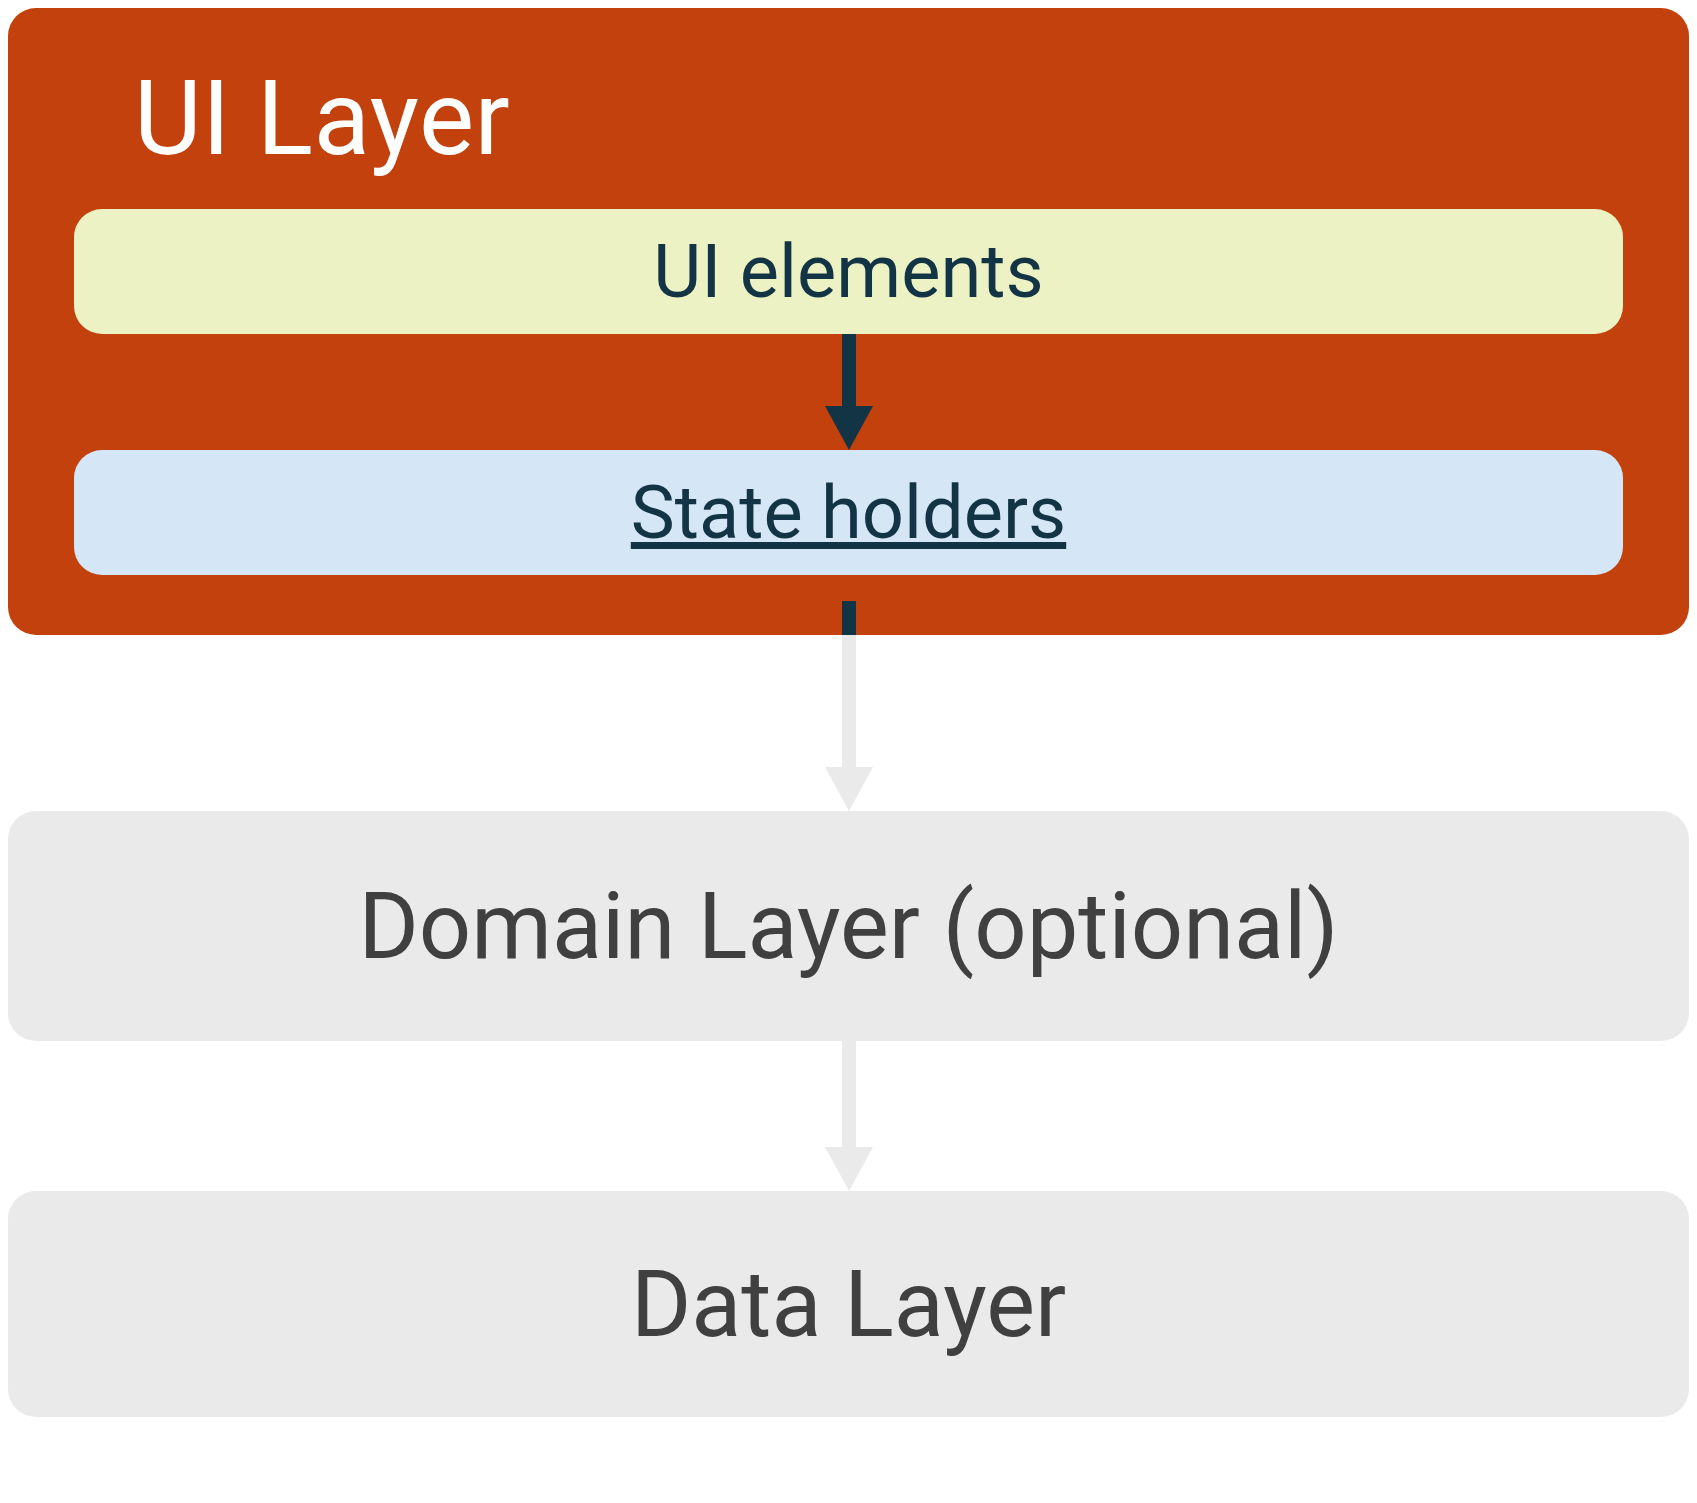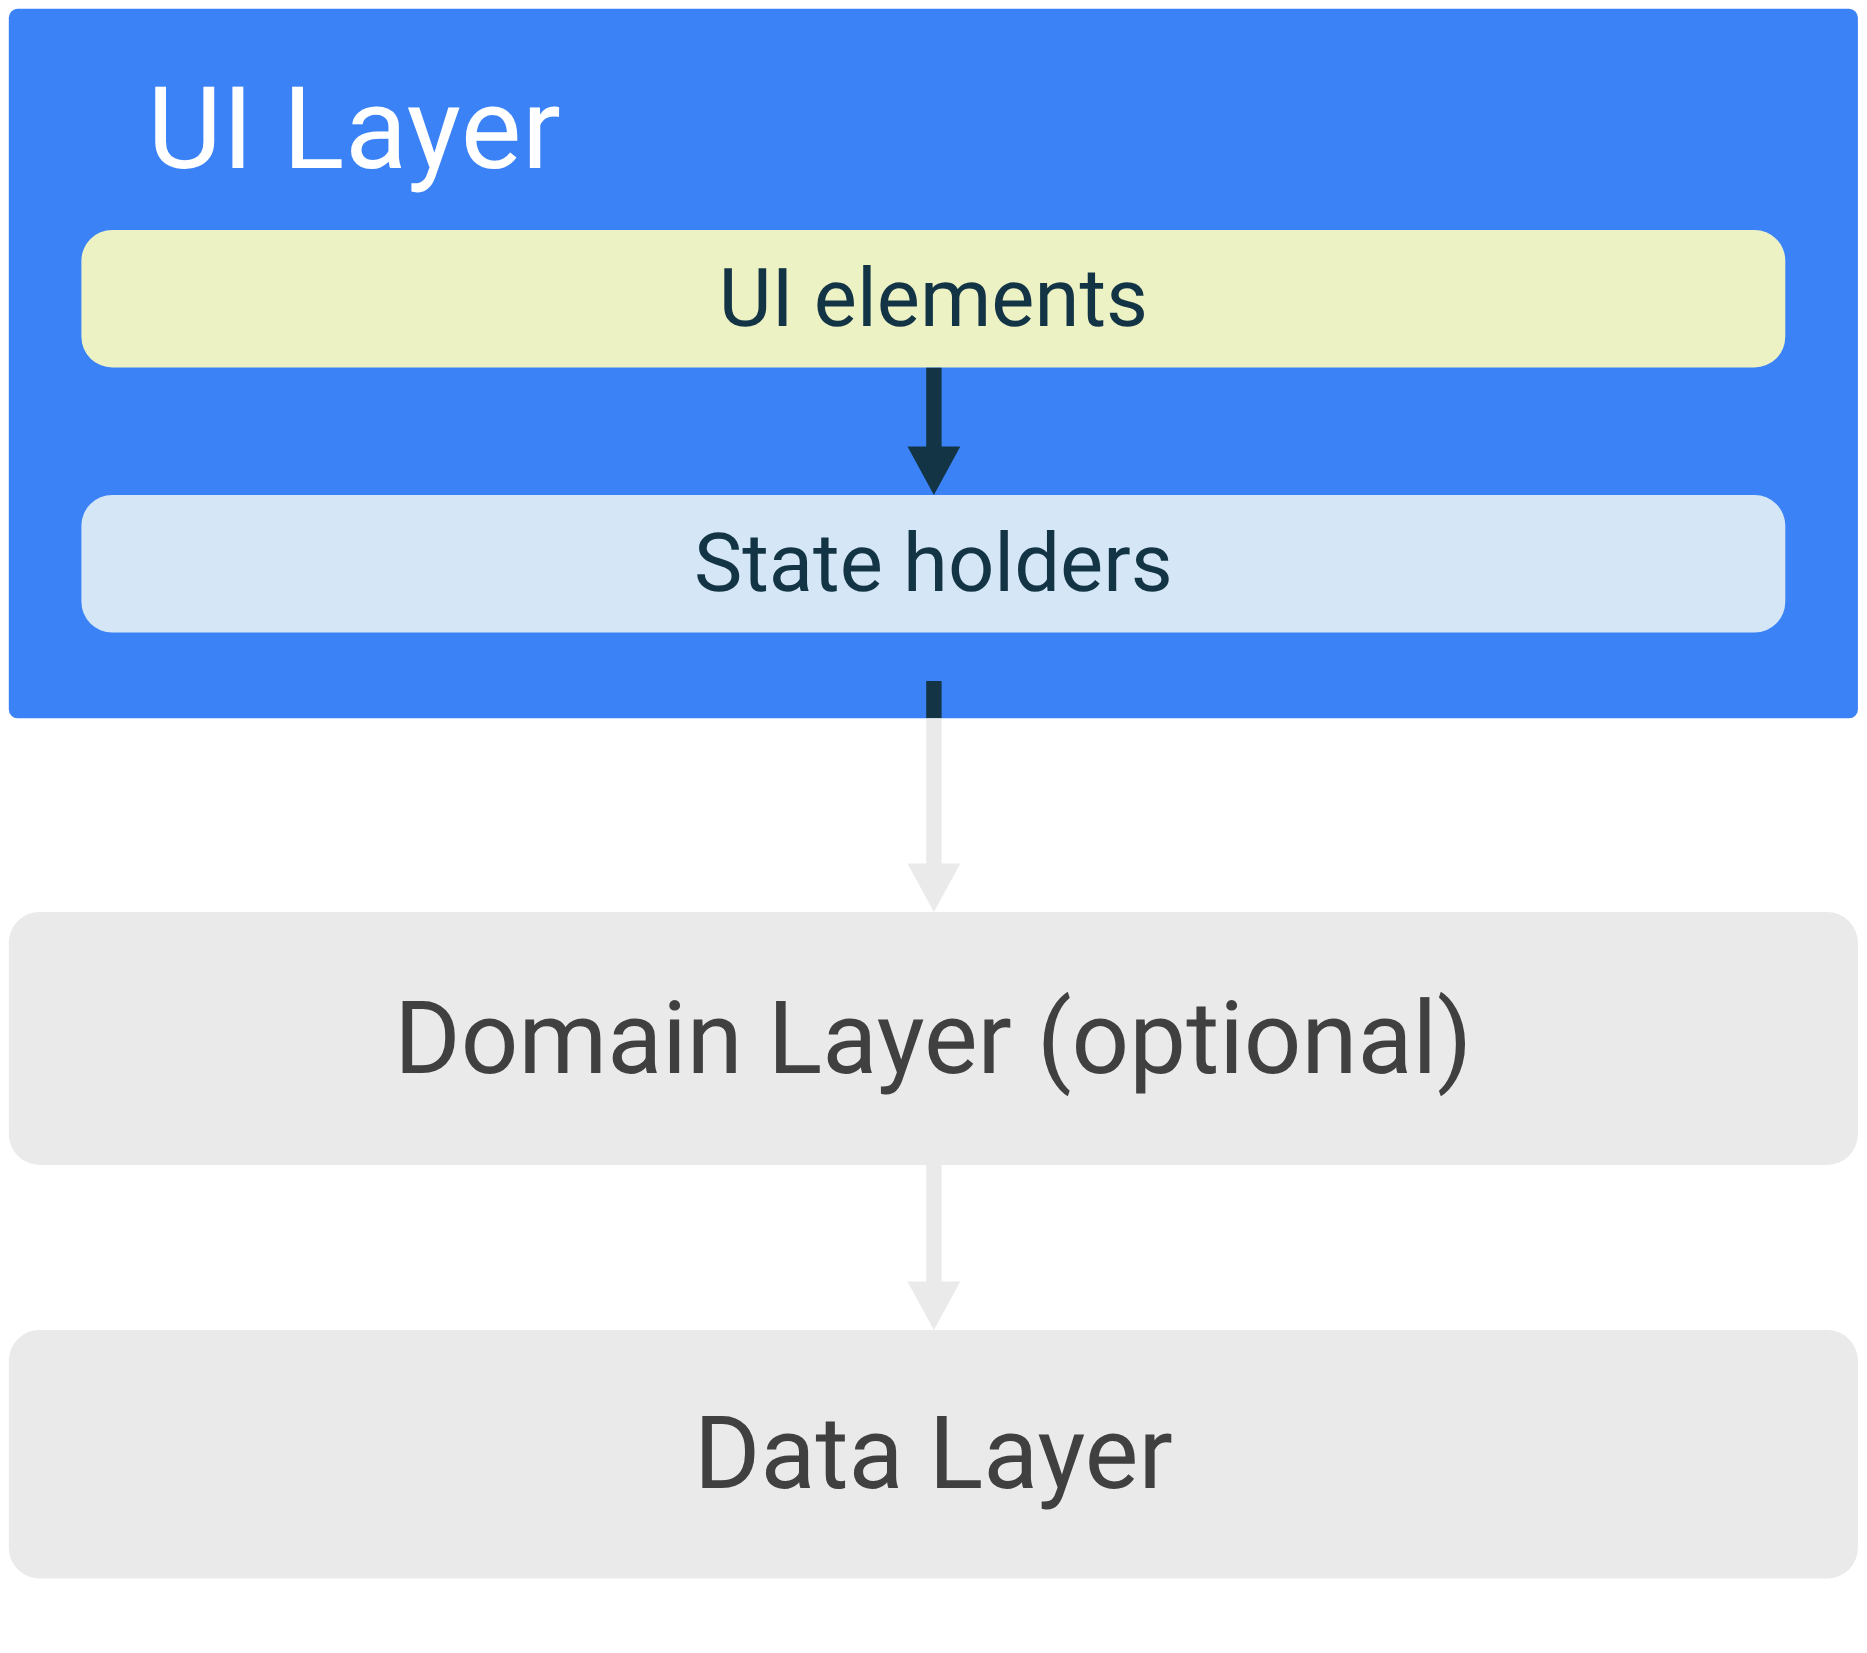--- a/index.html
+++ b/index.html
@@ -9,23 +9,23 @@
     }
     body {
       font-family: -apple-system, BlinkMacSystemFont, "Segoe UI", Roboto, Helvetica, Arial, sans-serif;
       background: #ffffff;
       width: 1697px;
       height: 1503px;
       position: relative;
       padding: 8px;
     }
     .ui-layer-container {
-      background: #3b82f6;
-      border-radius: 8px;
-      padding: 50px 66px 78px 66px;
+      background: #c2410c;
+      border-radius: 28px;
+      padding: 50px 66px 60px 66px;
       width: 100%;
       position: relative;
     }
     .ui-layer-title {
       color: #ffffff;
       font-size: 104px;
       font-weight: 400;
       margin-bottom: 30px;
       margin-left: 60px;
       letter-spacing: 0.5px;
@@ -40,20 +40,21 @@
       color: #133444;
       width: 100%;
       height: 125px;
     }
     .ui-elements-box {
       background: #edf2c5;
     }
     .state-holders-box {
       background: #d5e7f7;
       margin-top: 0;
+      text-decoration: underline;
     }
     .arrow-container-1 {
       width: 100%;
       display: flex;
       justify-content: center;
       position: relative;
       height: 116px;
     }
     .lower-section {
       width: 100%;

